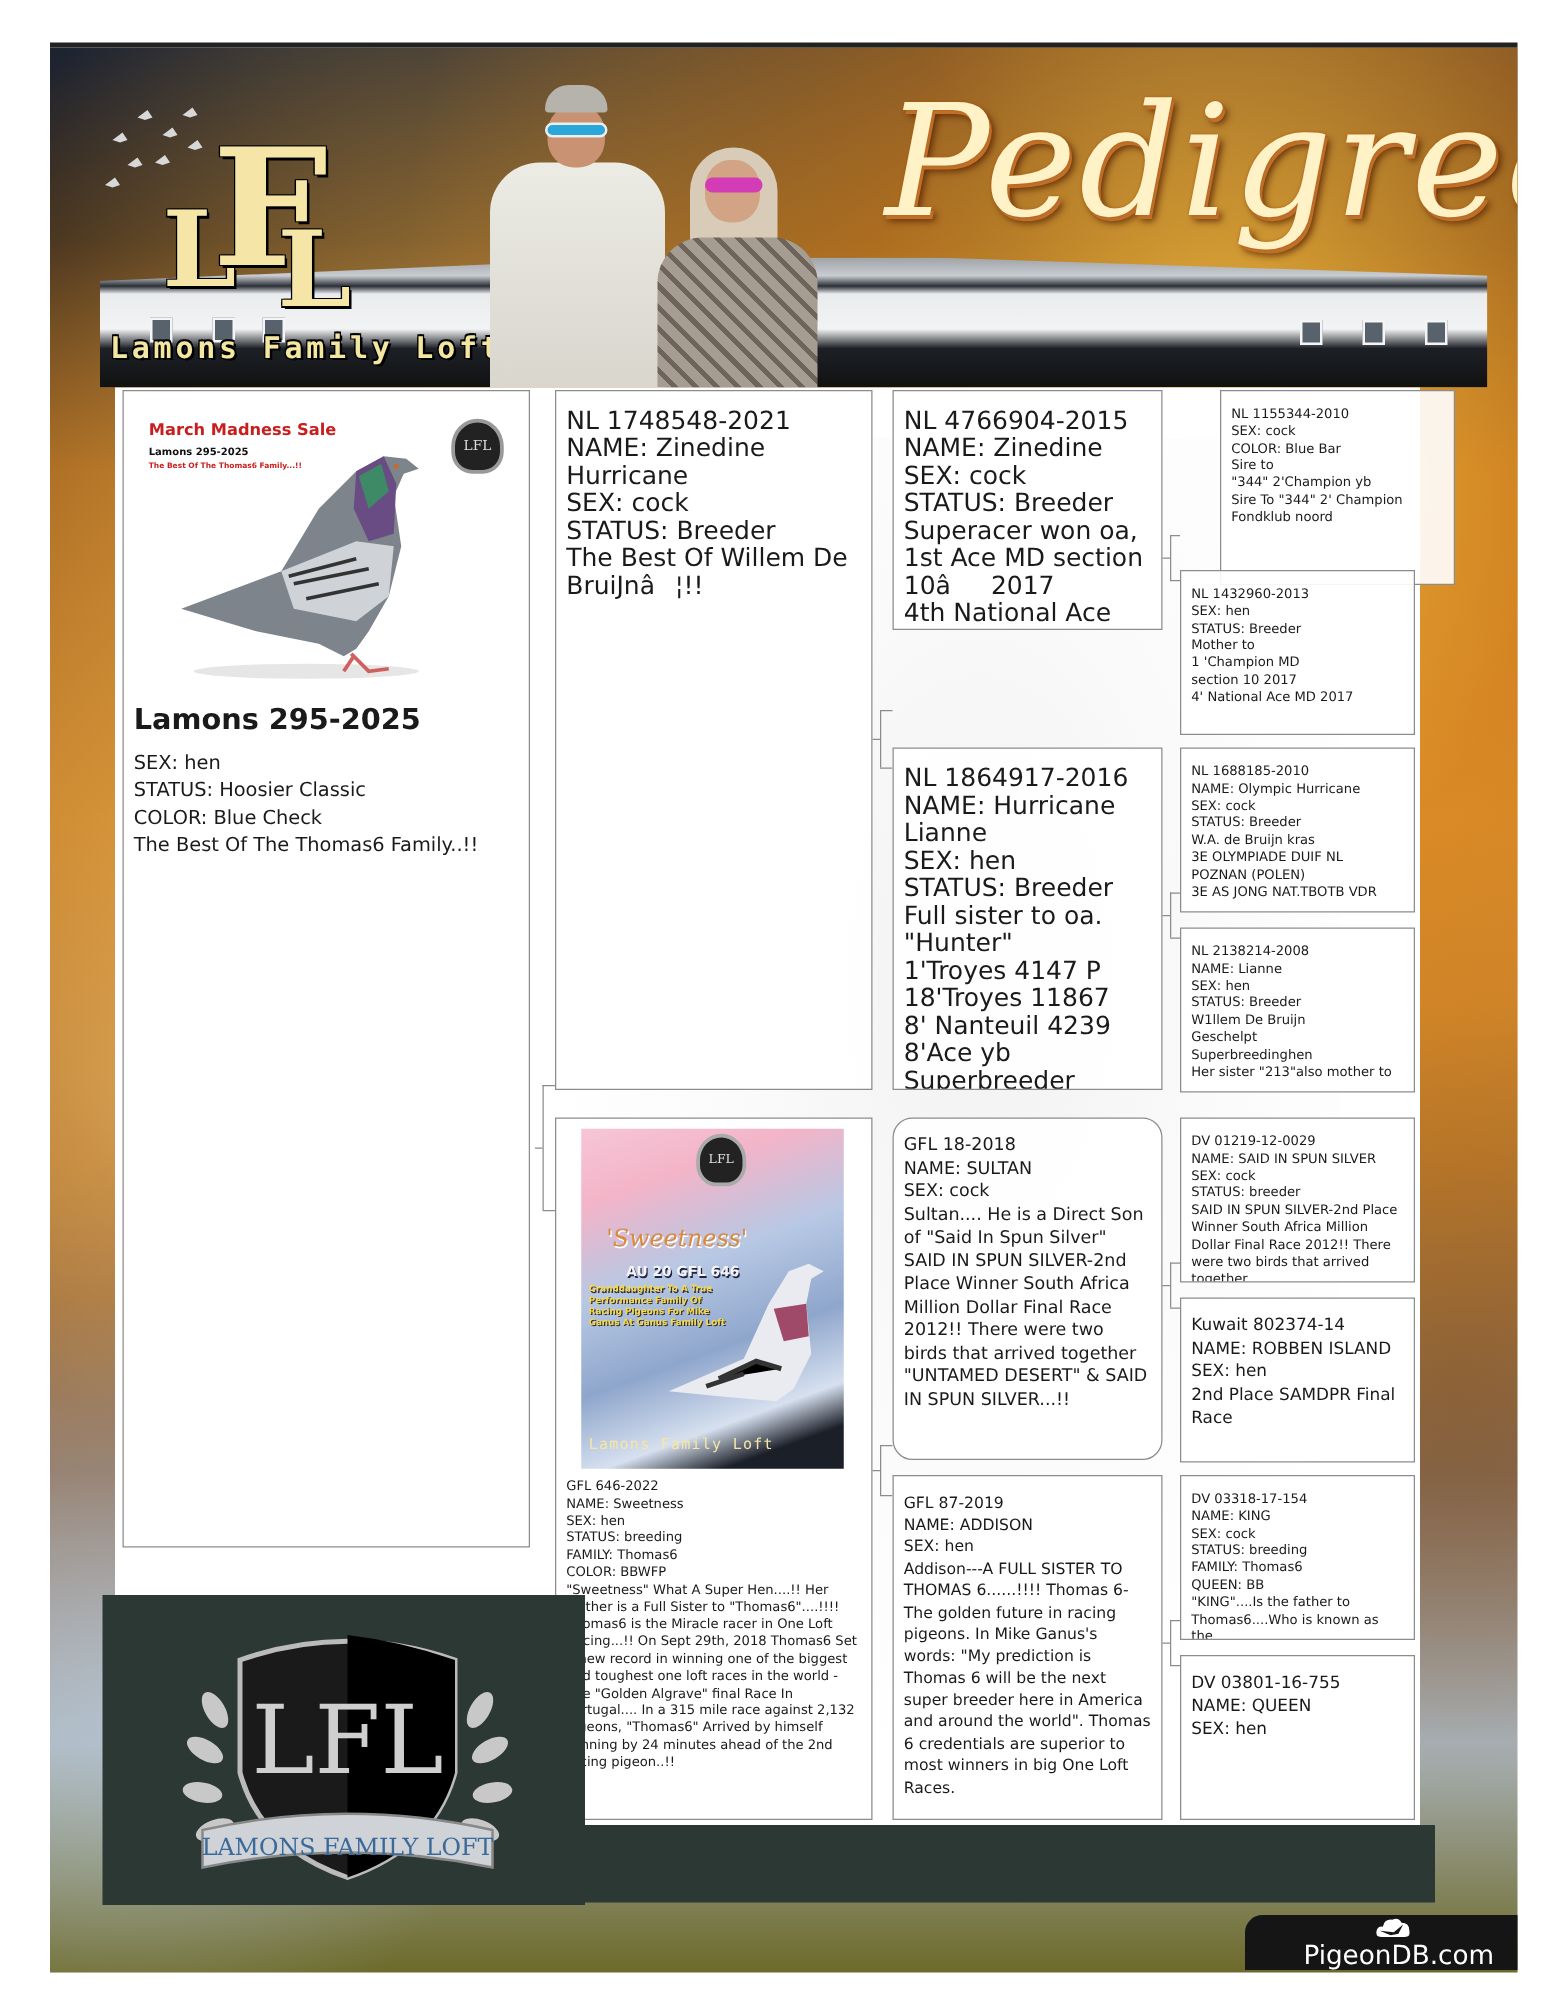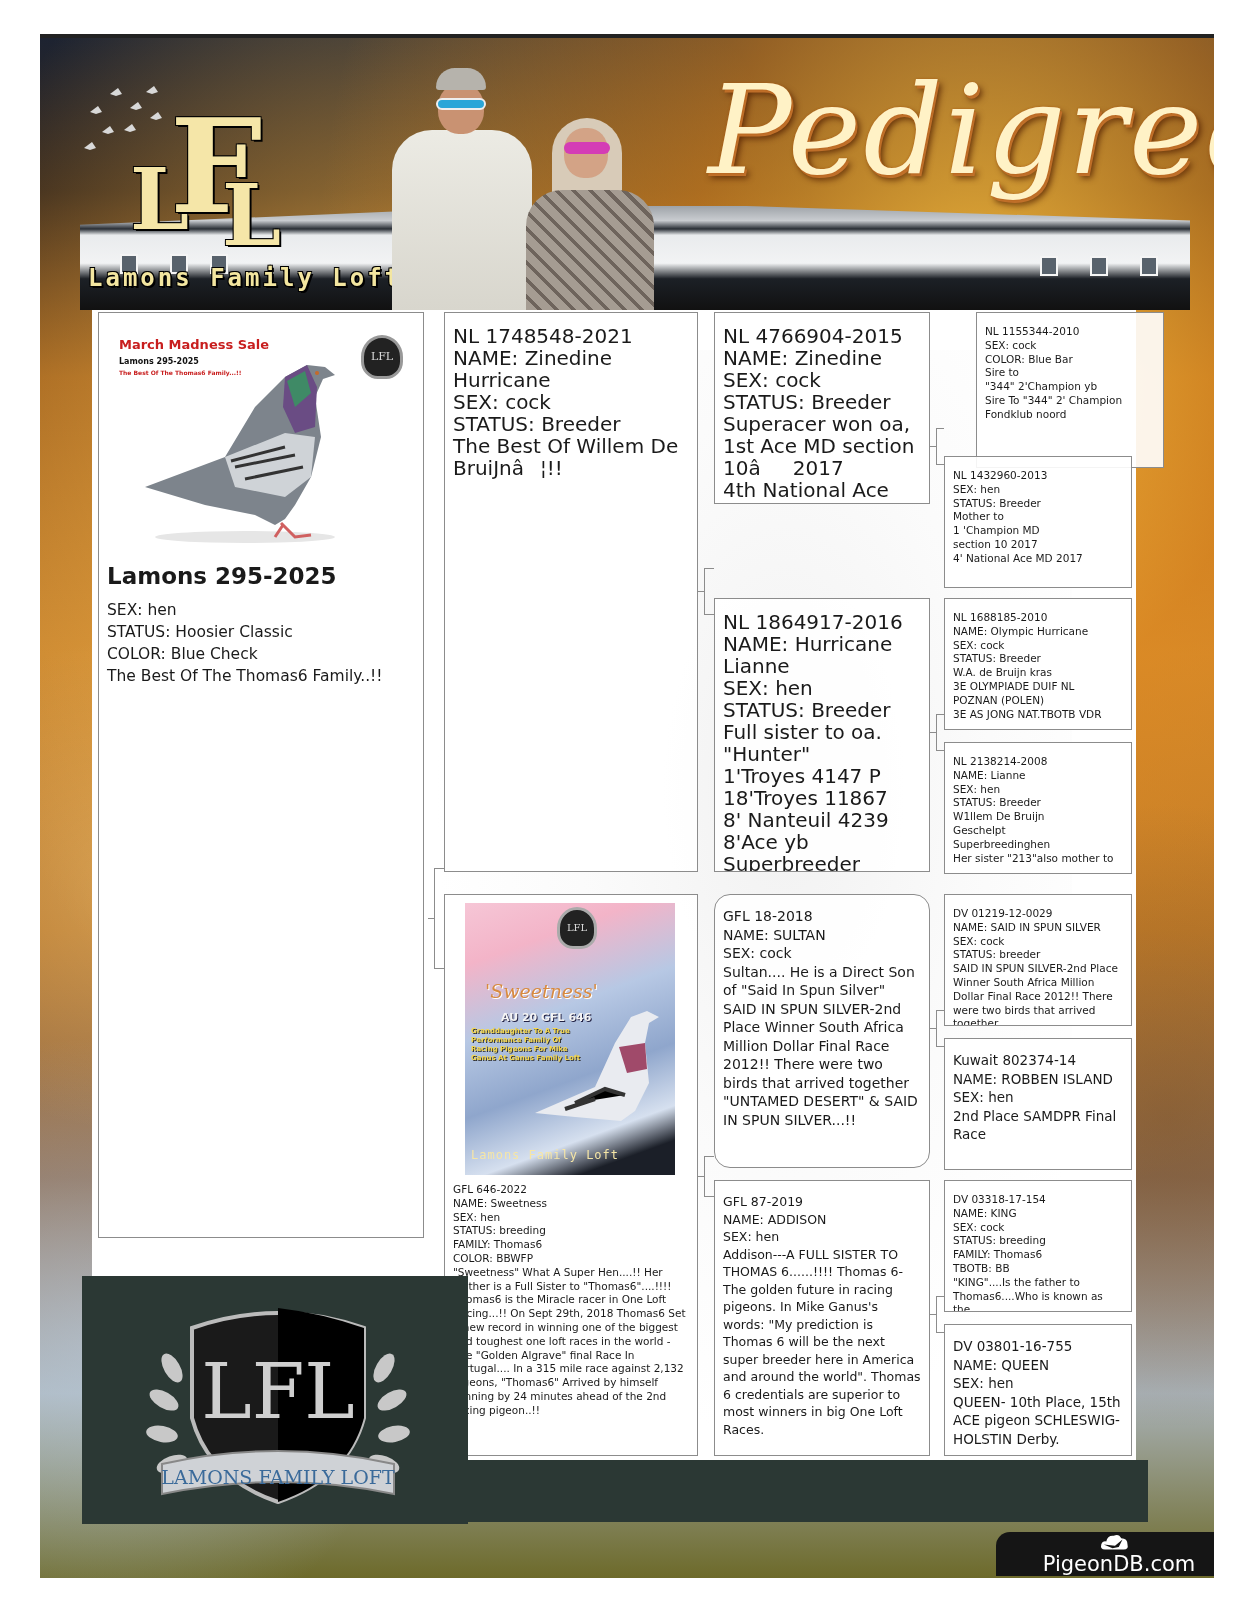--- a/index.html
+++ b/index.html
@@ -345,29 +345,28 @@
       <span class="ln">NAME: ROBBEN ISLAND</span>
       <span class="ln">SEX: hen</span>
       <span class="ln">2nd Place SAMDPR Final Race</span>
     </div>
     <div class="box sz-sm" style="left:852px; top:870px; width:188px; height:132px;">
       <span class="ln">DV 03318-17-154</span>
       <span class="ln">NAME: KING</span>
       <span class="ln">SEX: cock</span>
       <span class="ln">STATUS: breeding</span>
       <span class="ln">FAMILY: Thomas6</span>
-      <span class="ln">TBOTB: BB</span>
+      <span class="ln">QUEEN: BB</span>
       <span class="ln">"KING"....Is the father to</span>
       <span class="ln">Thomas6....Who is known as the</span>
     </div>
     <div class="box sz-md" style="left:852px; top:1014px; width:188px; height:132px; font-size:13.5px;">
       <span class="ln">DV 03801-16-755</span>
       <span class="ln">NAME: QUEEN</span>
       <span class="ln">SEX: hen</span>
-      <span class="ln">QUEEN- 10th Place, 15th ACE pigeon SCHLESWIG-HOLSTIN Derby.</span>
     </div>
   </div>
 
   <div class="crest-area">
     <svg class="crest" viewBox="0 0 272 228">
       <g fill="#c8c8c8">
         <ellipse cx="30" cy="80" rx="8" ry="16" transform="rotate(-30 30 80)"></ellipse>
         <ellipse cx="22" cy="112" rx="8" ry="16" transform="rotate(-60 22 112)"></ellipse>
         <ellipse cx="20" cy="146" rx="8" ry="16" transform="rotate(-80 20 146)"></ellipse>
         <ellipse cx="30" cy="176" rx="8" ry="16" transform="rotate(-110 30 176)"></ellipse>

